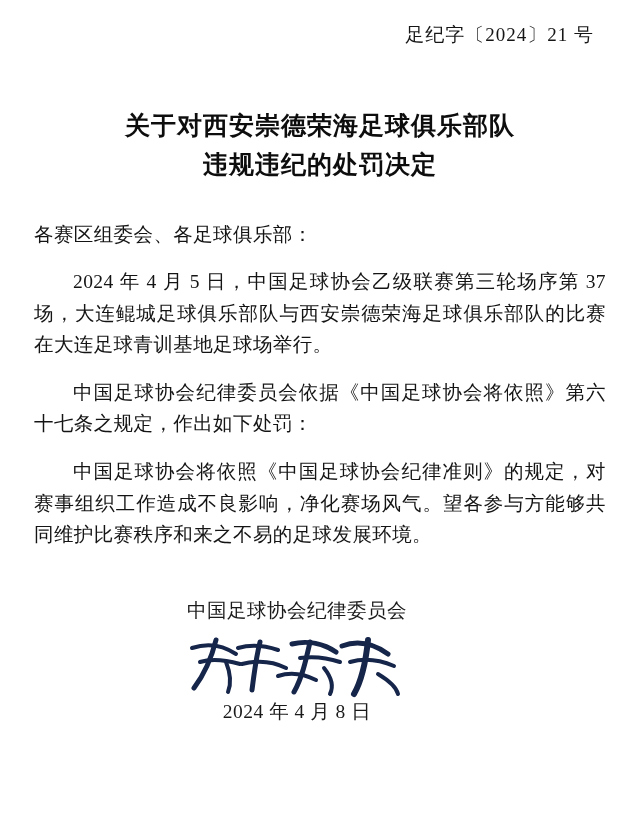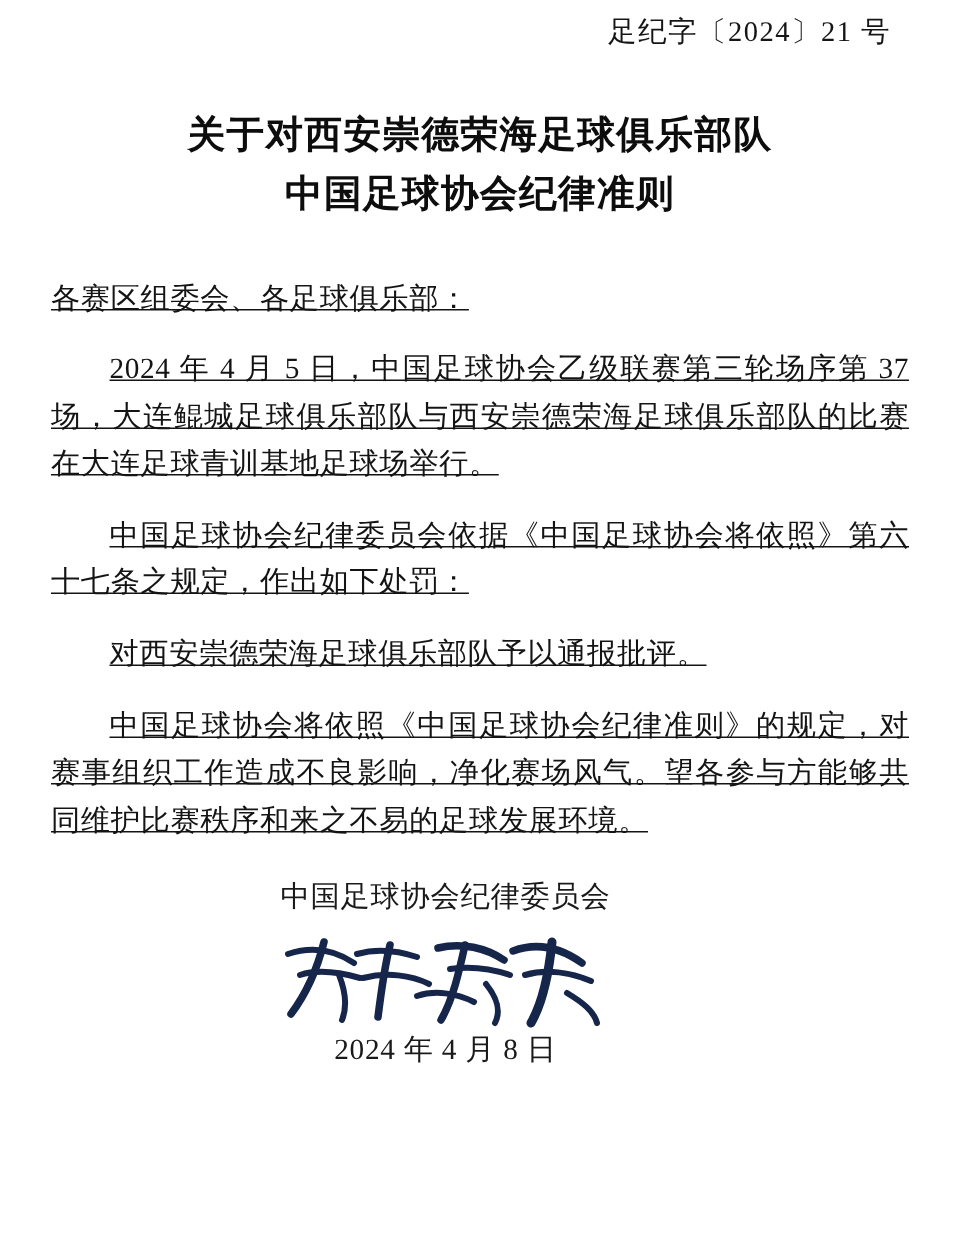--- a/index.html
+++ b/index.html
@@ -12,32 +12,32 @@
     height: 829px;
     font-family: "Liberation Serif", "DejaVu Serif", serif;
     color: #1a1a1a;
     position: relative;
     overflow: hidden;
   }
   .page {
     width: 640px;
     height: 829px;
     box-sizing: border-box;
-    padding: 2px 34px 10px 34px;
+    padding: 16px 34px 10px 34px;
     position: relative;
   }
   .doc-number {
     text-align: right;
     font-size: 19px;
     letter-spacing: 1px;
     margin: 6px 12px 0 0;
     color: #151515;
   }
   .title {
-    margin-top: 38px;
+    margin-top: 59px;
     text-align: center;
     font-size: 25px;
     font-weight: bold;
     line-height: 1.55;
     letter-spacing: 1px;
     color: #0d0d0d;
   }
   .title-line {
     display: block;
   }
@@ -45,27 +45,26 @@
     margin-top: 34px;
     font-size: 19.5px;
     line-height: 1.62;
     letter-spacing: 0.4px;
     color: #141414;
     text-align: justify;
     text-justify: inter-ideograph;
   }
   .p {
     margin: 16px 0 1px 0;
-    text-decoration: underline;
   }
   .indent {
     text-indent: 2em;
   }
   .signature {
-    margin-top: 20px;
+    margin-top: 44px;
     text-align: center;
     font-size: 19.5px;
     line-height: 1.6;
     letter-spacing: 0.5px;
     padding-right: 46px;
   }
   .sig-line {
     display: block;
   }
   .sig-mark {
@@ -88,28 +87,27 @@
 </style>
 </head>
 <body>
 
 <div class="page">
 
   <div class="doc-number">足纪字〔2024〕21 号</div>
 
   <div class="title">
     <span class="title-line">关于对西安崇德荣海足球俱乐部队</span>
-    <span class="title-line">中国足球协会纪律准则</span>
+    <span class="title-line">违规违纪的处罚决定</span>
   </div>
 
   <div class="body-text">
     <p class="p">各赛区组委会、各足球俱乐部：</p>
     <p class="p indent">2024 年 4 月 5 日，中国足球协会乙级联赛第三轮场序第 37 场，大连鲲城足球俱乐部队与西安崇德荣海足球俱乐部队的比赛在大连足球青训基地足球场举行。</p>
     <p class="p indent">中国足球协会纪律委员会依据《中国足球协会将依照》第六十七条之规定，作出如下处罚：</p>
-    <p class="p indent">对西安崇德荣海足球俱乐部队予以通报批评。</p>
     <p class="p indent">中国足球协会将依照《中国足球协会纪律准则》的规定，对赛事组织工作造成不良影响，净化赛场风气。望各参与方能够共同维护比赛秩序和来之不易的足球发展环境。</p>
   </div>
 
   <div class="signature">
     <span class="sig-line">中国足球协会纪律委员会</span>
   </div>
 
   <div class="sig-mark" title="徐家力">
     <svg width="230" height="74" viewBox="0 0 230 74">
       <g fill="none" stroke="#16254a" stroke-linecap="round" stroke-linejoin="round">

